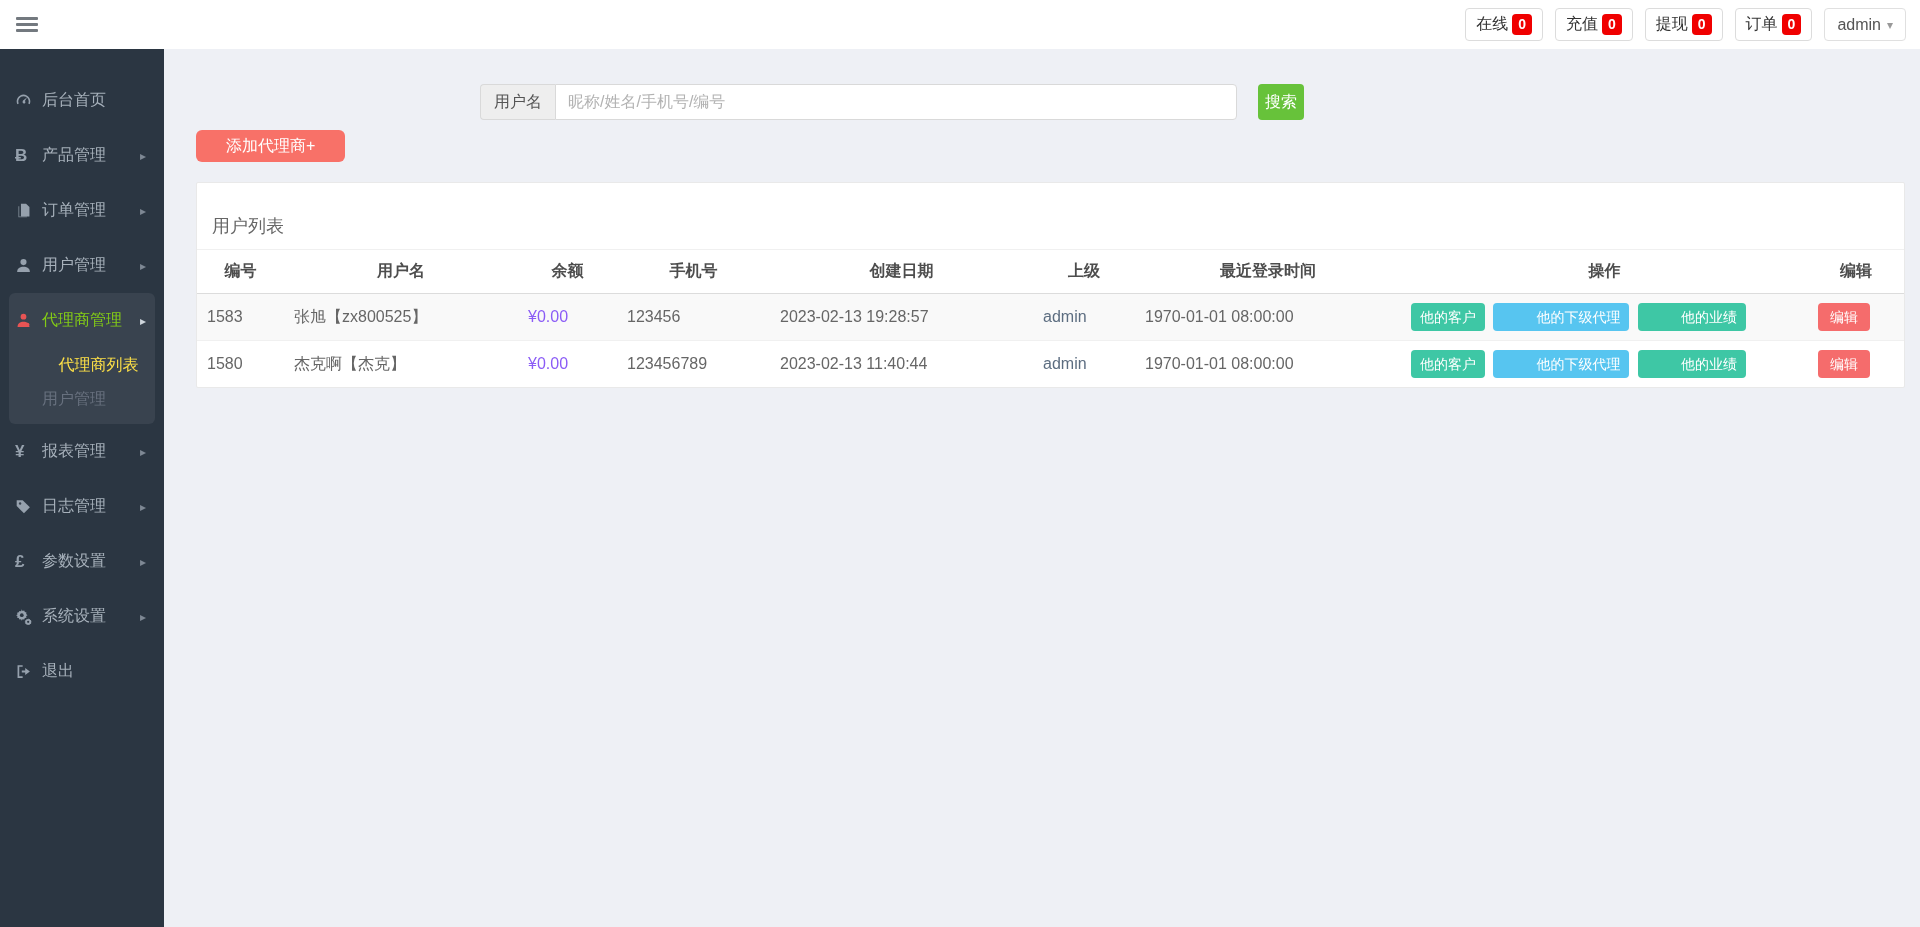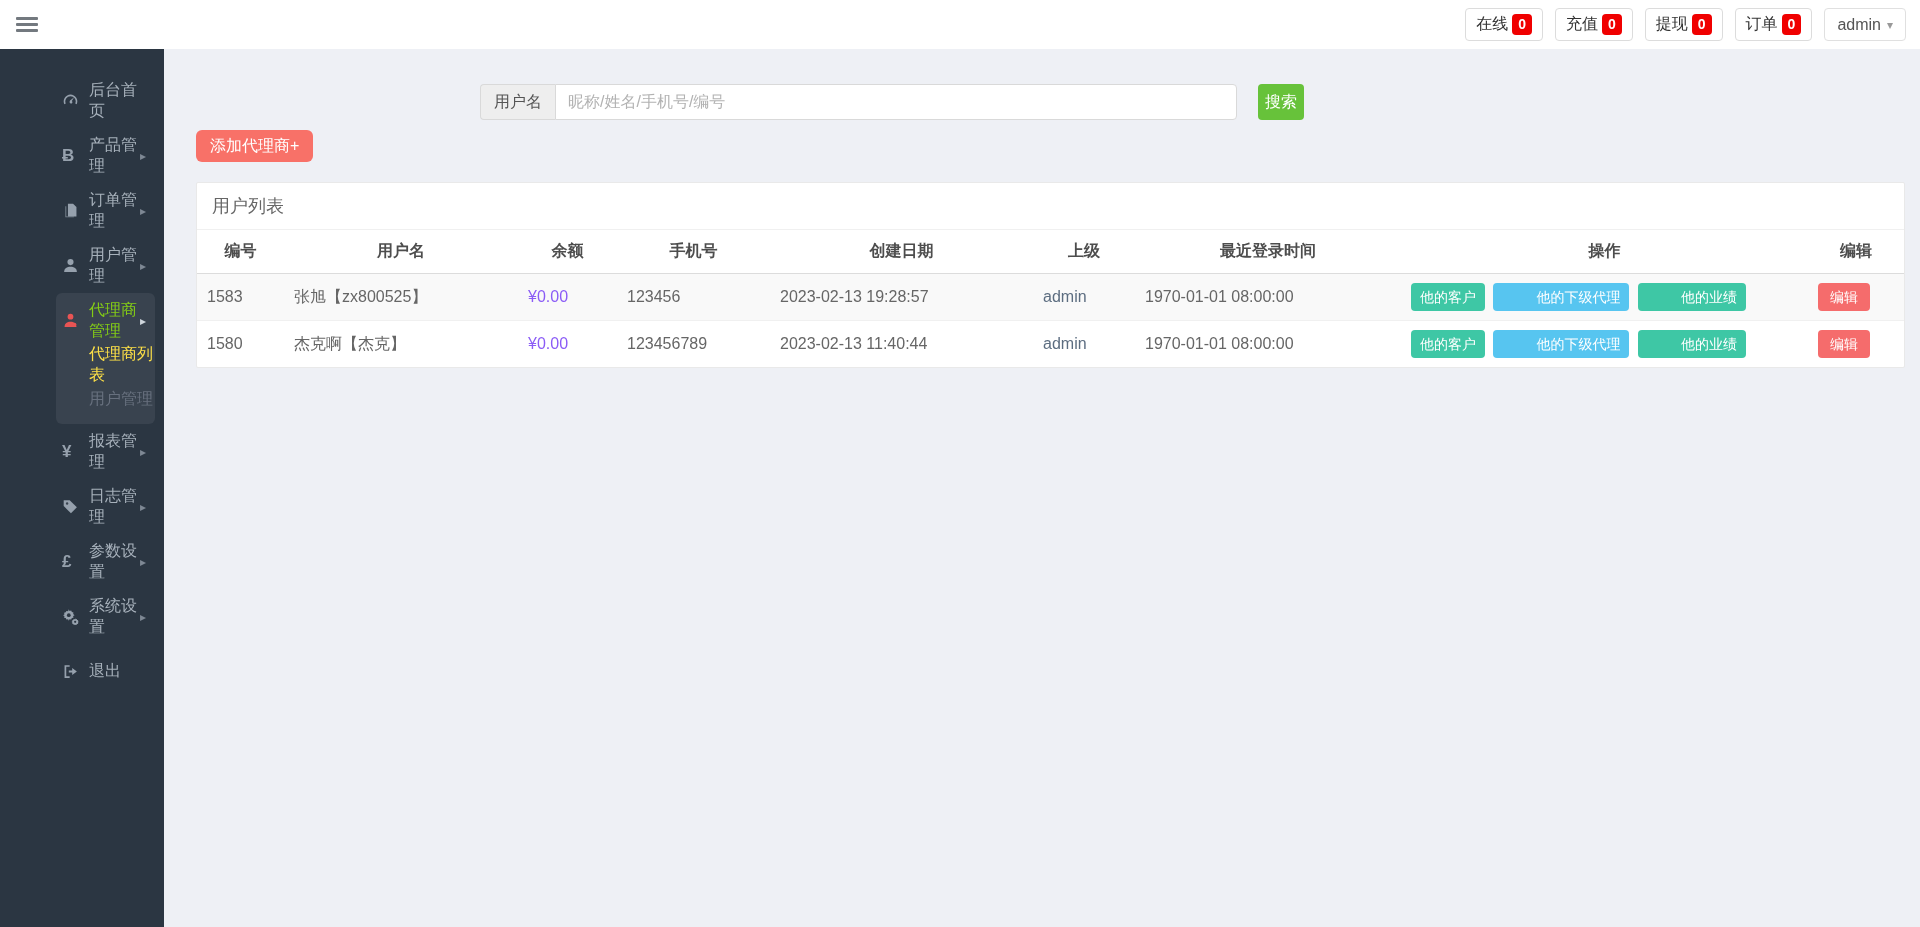--- a/index.html
+++ b/index.html
@@ -34,21 +34,20 @@
     display: flex; align-items: center; gap: 6px;
     background: #fff; border: 1px solid #e0e0e0; border-radius: 4px;
     height: 33px; padding: 0 12px; font-size: 16px; color: #555; cursor: pointer;
   }
   .caret-down { color: #999; font-size: 12px; }
 
   
   .sidebar {
     position: absolute; top: 49px; left: 0; bottom: 0; width: 164px;
     background: #2b3642;
-    padding-left: 47px;
   }
   .nav { padding-top: 24px; }
   .nav-item {
     height: 55px; display: flex; align-items: center;
     padding: 0 18px 0 15px; font-size: 16px; color: #a7b1bb; cursor: pointer;
   }
   .nav-icon { width: 27px; color: #96a1ad; font-size: 17px; display: inline-flex; align-items: center; font-weight: bold; }
   .nav-icon svg { width: 17px; height: 17px; }
   .nav-label { flex: 1; }
   .nav-caret { font-size: 12px; color: #7e8894; }
@@ -78,28 +77,28 @@
     width: 682px; border: 1px solid #d9d9d9; border-radius: 0 4px 4px 0;
     padding: 0 12px; font-size: 16px; color: #0f766e; outline: none; background: #fff;
   }
   .search-input::placeholder { color: #b2b2b2; }
   .search-btn {
     margin-left: 21px; width: 46px; height: 36px;
     border: none; border-radius: 4px; background: #67c23a;
     color: #fff; font-size: 16px; cursor: pointer; text-align: center;
   }
   .add-btn {
-    margin-top: 10px; height: 32px; padding: 0 14px;
+    margin-top: 10px; height: 32px; padding: 0 30px;
     background: #f87168; border: none; border-radius: 6px;
     color: #fff; font-size: 16px; cursor: pointer;
   }
 
   
   .panel { margin-top: 20px; background: #fff; border: 1px solid #e9e9e9; border-radius: 2px; }
-  .panel-title { padding: 11px 15px; font-size: 18px; color: #666; border-bottom: 1px solid #f0f0f0; }
+  .panel-title { padding: 11px 15px; font-size: 18px; color: #666; border-bottom: 1px solid #f0f0f0; margin-top: 20px; }
   table { width: 100%; border-collapse: collapse; table-layout: fixed; }
   th {
     text-align: center; padding: 11px 10px; font-size: 16px; color: #4d4d4d;
     font-weight: bold; border-bottom: 1px solid #dcdcdc; white-space: nowrap;
   }
   td { padding: 9px 10px; font-size: 16px; color: #666; white-space: nowrap; }
   tbody tr:nth-child(odd) { background: #f9f9f9; }
   tbody td { border-top: 1px solid #f0f0f0; }
   .balance { color: #8b5cf6; }
   .parent-cell { color: #5c6d80; }

